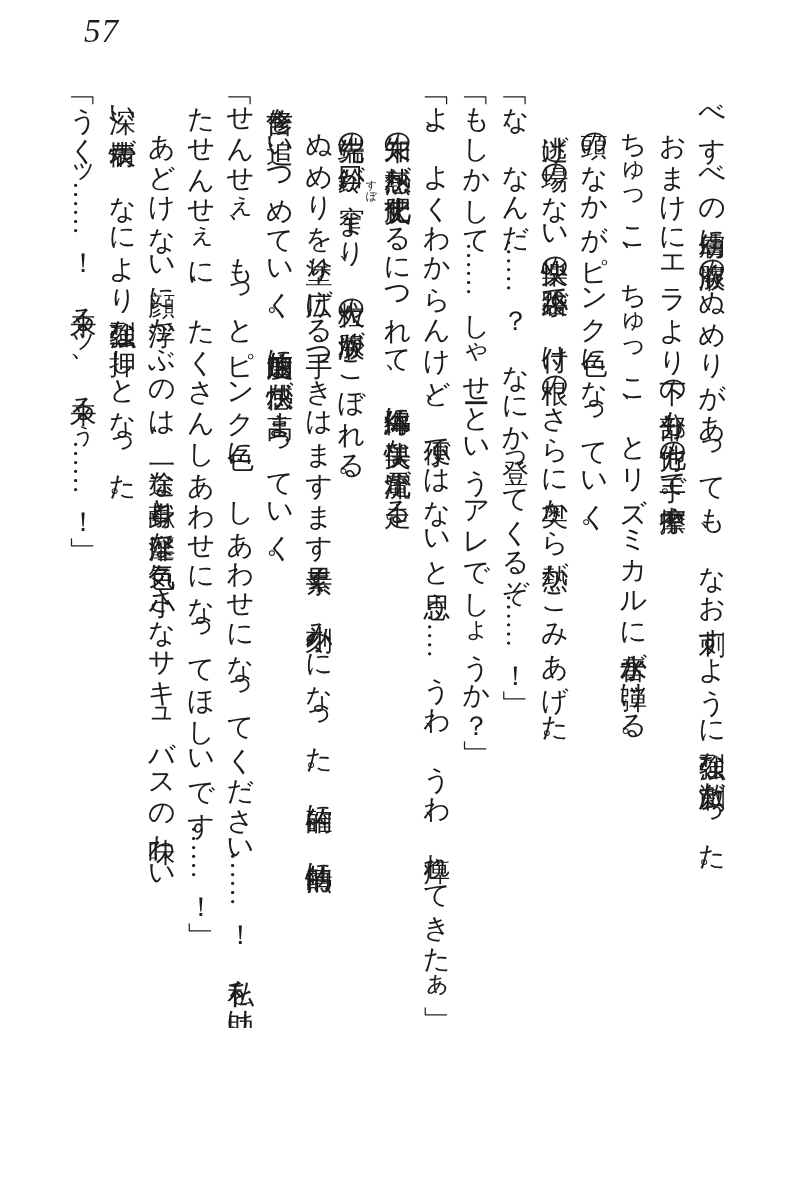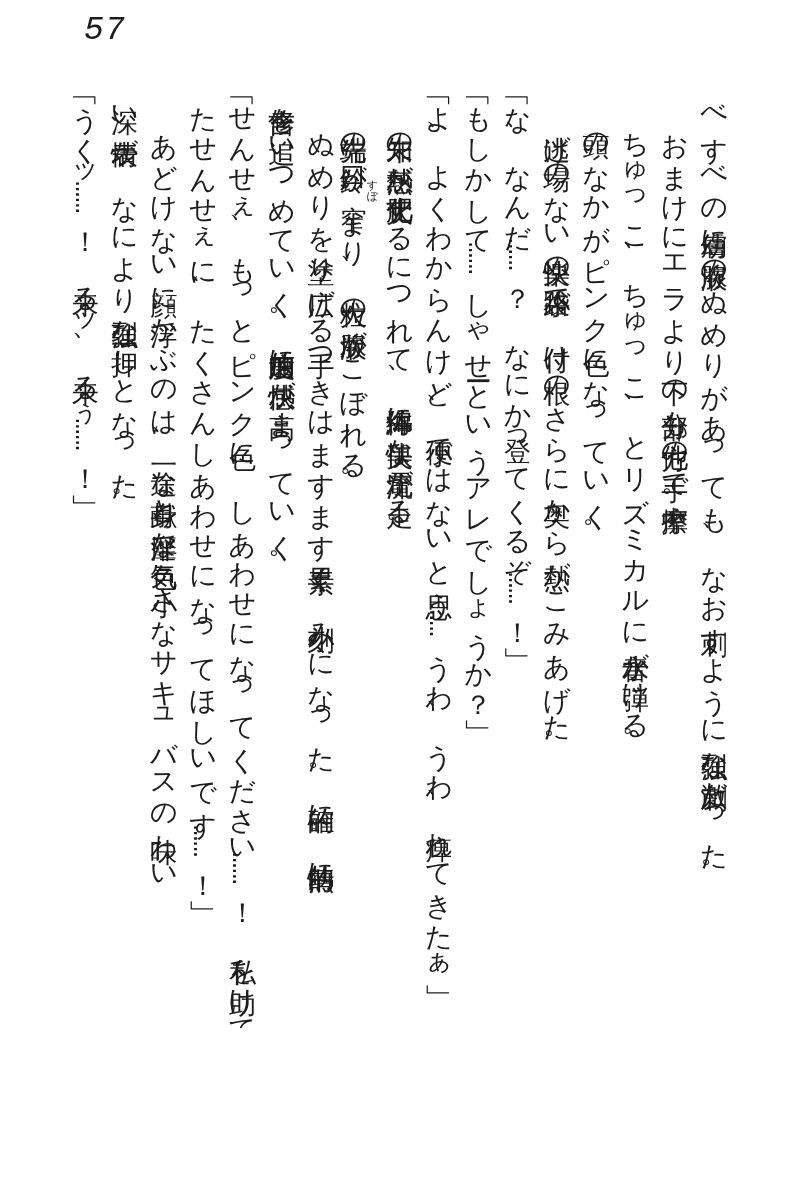--- a/index.html
+++ b/index.html
@@ -2,21 +2,21 @@
 <html><head>
 <meta charset="utf-8">
 <style>
   html, body { margin: 0; padding: 0; }
   .page {
     position: relative;
     width: 800px;
     height: 1028px;
     background: #ffffff;
     overflow: hidden;
-    font-family: Liberation Mono, monospace;
+    font-family: Liberation Serif, serif;
     color: #1c1c1c;
   }
   .page-number {
     position: absolute;
     top: 13px;
     left: 84px;
     font-size: 33px;
     font-style: italic;
     letter-spacing: 1px;
     line-height: 1.1;

